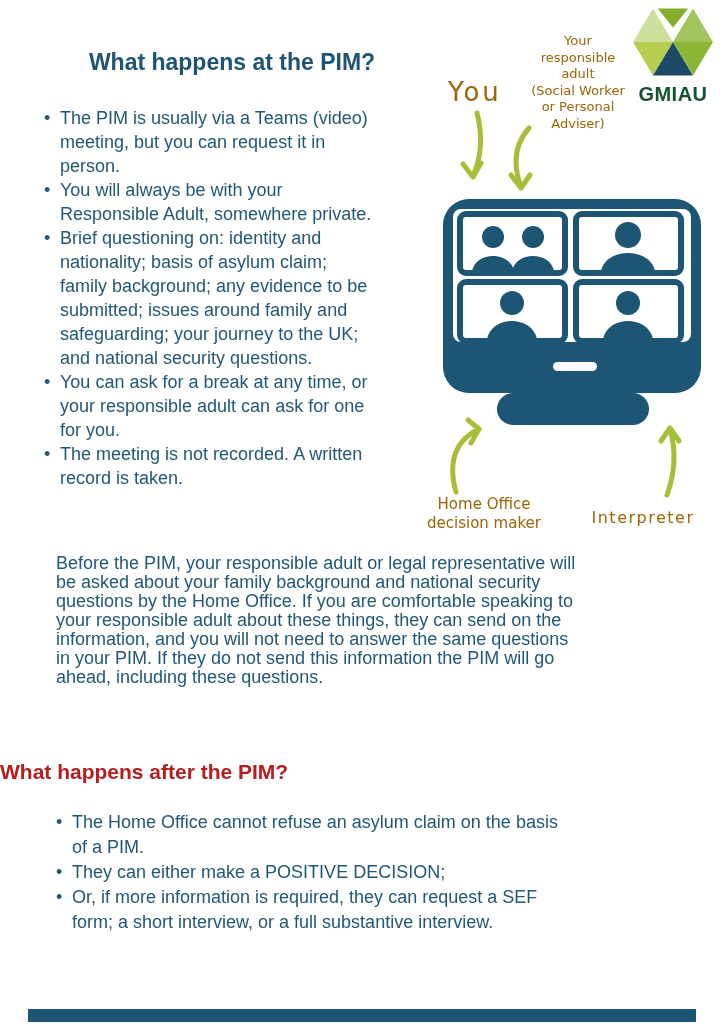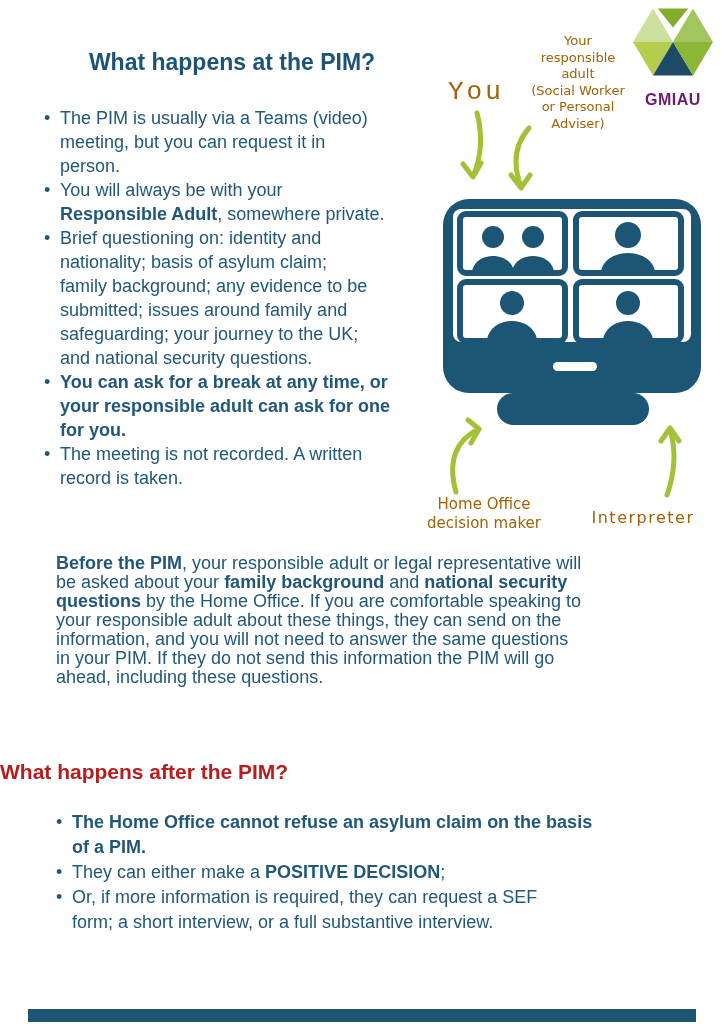--- a/index.html
+++ b/index.html
@@ -12,37 +12,37 @@
       font-size:23px;font-weight:700;color:#1d5376;}
   .h2{position:absolute;left:0;top:760px;width:592px;text-align:left;
       font-size:21px;font-weight:700;color:#b91c1c;}
   
   .bullets{position:absolute;font-size:18px;}
   .bullets-1{left:44px;top:106px;width:420px;line-height:24px;}
   .bullets-2{left:56px;top:810px;width:630px;line-height:25px;}
   .bullet-item{display:flex;align-items:flex-start;}
   .dot{flex:none;width:16px;}
   .bt{white-space:pre-wrap;}
-  .b{font-weight:700;text-align:center;}
+  .b{font-weight:400;text-align:center;}
   
   .para{position:absolute;left:56px;top:554px;width:610px;
         font-size:18px;line-height:19px;white-space:pre-wrap;}
   
   .hand{position:absolute;color:#a16207;font-family:"DejaVu Sans",sans-serif;}
-  .lbl-you{left:448px;top:77px;font-size:26px;letter-spacing:3px;font-family:Liberation Mono, monospace;}
+  .lbl-you{left:448px;top:77px;font-size:26px;letter-spacing:3px;}
   .lbl-ra{left:498px;top:33px;width:160px;font-size:13px;line-height:16.5px;text-align:center;}
   .lbl-ho{left:410px;top:495px;width:148px;font-size:15px;line-height:19px;text-align:center;}
   .lbl-int{left:576px;top:508px;width:134px;font-size:16px;text-align:center;letter-spacing:1.5px;}
   
   .arrows-svg{position:absolute;left:430px;top:98px;}
   .monitor-svg{position:absolute;left:441px;top:197px;}
   
   .logo{position:absolute;left:626px;top:8px;width:94px;text-align:center;}
   .logo svg{display:block;margin:0 auto;}
-  .logo-text{margin-top:15px;font-size:16px;font-weight:700;color:#701a75;letter-spacing:0.5px;}
+  .logo-text{margin-top:7px;font-size:20px;font-weight:700;color:#14532d;letter-spacing:0.5px;}
   
   .footer-bar{position:absolute;left:28px;top:1009px;width:668px;height:13px;background:#1d5674;}
 </style>
 </head>
 <body>
 
 <div class="page">
 
   <div class="h1">What happens at the PIM?</div>
 

